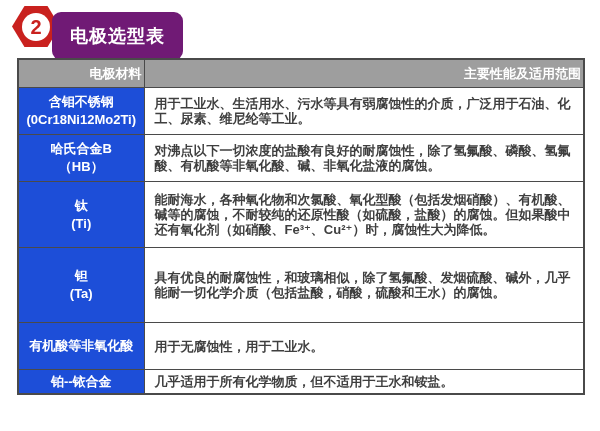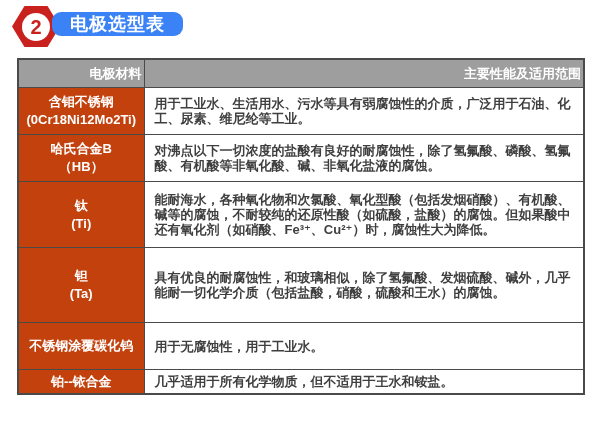--- a/index.html
+++ b/index.html
@@ -25,22 +25,22 @@
     width: 28px; height: 28px; border-radius: 50%;
     background: #ffffff;
     display: flex; align-items: center; justify-content: center;
   }
   .hex-number {
     color: #c9211e; font-weight: bold; font-size: 20px; line-height: 1;
   }
 
   .title-pill {
     position: absolute; left: 52px; top: 12px;
-    width: 131px; height: 24px;
-    background: #3b82f6;
+    width: 131px; height: 48px;
+    background: #701a75;
     border-radius: 9px;
     display: flex; align-items: center; justify-content: center;
   }
   .title-pill span {
     color: #ffffff; font-weight: bold; font-size: 18px; letter-spacing: 1px;
   }
 
   
   table.electrode {
     position: absolute; left: 17px; top: 58px;
@@ -58,21 +58,21 @@
   table.electrode th {
     background: #9e9e9e;
     color: #ffffff;
     font-size: 13px;
     font-weight: bold;
     height: 25px;
     padding: 1px 2px;
     text-align: right;
   }
   td.mat {
-    background: #c2410c;
+    background: #1d4ed8;
     color: #ffffff;
     font-weight: bold;
     font-size: 13px;
     text-align: center;
     vertical-align: middle;
     white-space: pre-line;
     line-height: 1.35;
     padding: 2px 3px;
   }
   td.desc {
@@ -133,21 +133,21 @@
       <td class="mat">钛
 (Ti)</td>
       <td class="desc">能耐海水，各种氧化物和次氯酸、氧化型酸（包括发烟硝酸）、有机酸、碱等的腐蚀，不耐较纯的还原性酸（如硫酸，盐酸）的腐蚀。但如果酸中还有氧化剂（如硝酸、Fe³⁺、Cu²⁺）时，腐蚀性大为降低。</td>
     </tr>
     <tr>
       <td class="mat">钽
 (Ta)</td>
       <td class="desc">具有优良的耐腐蚀性，和玻璃相似，除了氢氟酸、发烟硫酸、碱外，几乎能耐一切化学介质（包括盐酸，硝酸，硫酸和王水）的腐蚀。</td>
     </tr>
     <tr>
-      <td class="mat">不锈钢涂覆碳化钨</td>
+      <td class="mat">有机酸等非氧化酸</td>
       <td class="desc">用于无腐蚀性，用于工业水。</td>
     </tr>
     <tr>
       <td class="mat">铂--铱合金</td>
       <td class="desc">几乎适用于所有化学物质，但不适用于王水和铵盐。</td>
     </tr>
   </tbody>
 </table>
 
 </body></html>

